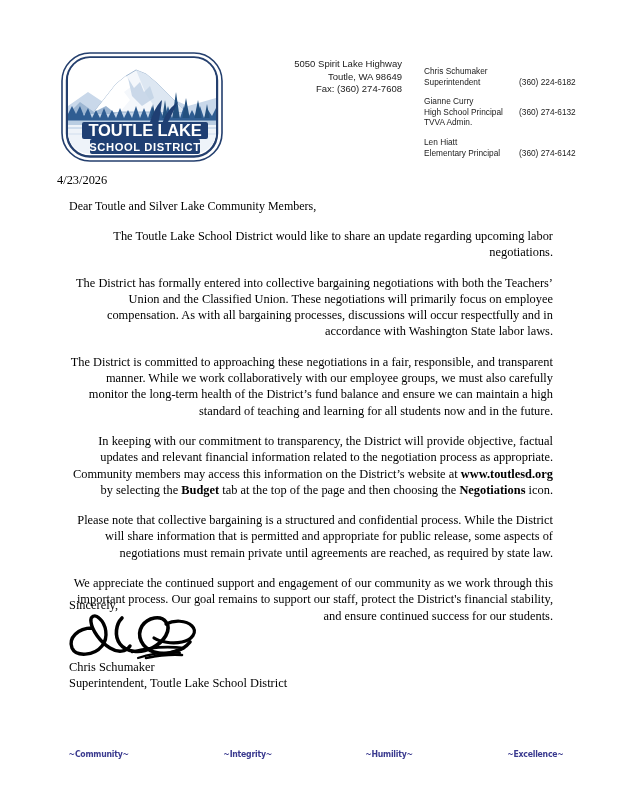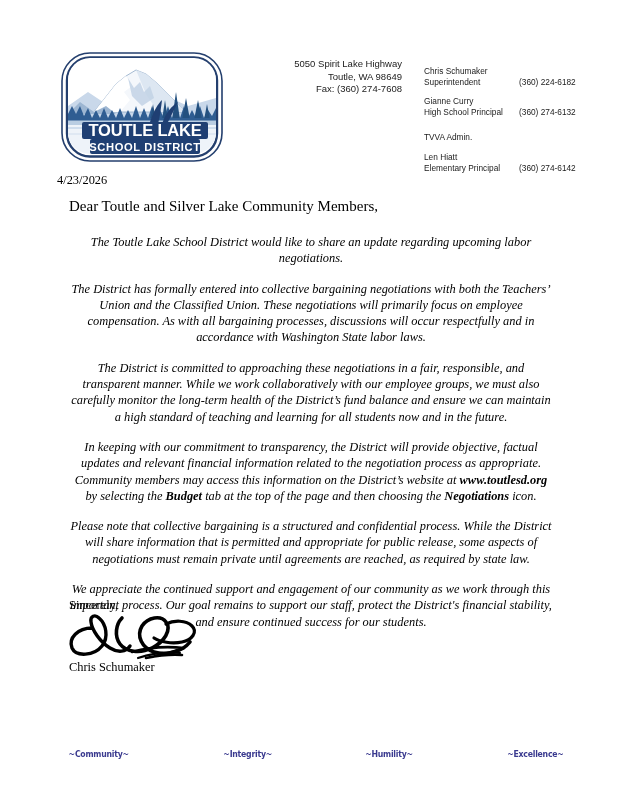--- a/index.html
+++ b/index.html
@@ -48,45 +48,44 @@
     font-family: "Liberation Sans", "DejaVu Sans", sans-serif;
     font-size: 8.3px;
     line-height: 10.6px;
     color: #1b1b1b;
   }
   .contact-group { margin-bottom: 9px; }
   .contact-name { display:block; }
   .contact-row { display:flex; }
   .contact-role { display:block; min-width: 95px; }
   .contact-phone { display:block; white-space: nowrap; }
-  .contact-role2 { display:block;margin-top:15px; }
+  .contact-role2 { display:block; }
 
   
   .date {
     position: absolute;
     left: 57px; top: 173px;
     font-size: 12.4px;
   }
 
   .body-area {
     position: absolute;
     left: 69px; top: 198px;
     width: 488px;
   }
   .salutation {
-    font-size: 15px;
+    font-size: 12px;
     line-height: 16px;
-    margin-bottom: 20px;
+    margin-bottom: 14px;
   }
   p.para {
     margin: 0 4px 14px 0;
     font-size: 12.4px;
     line-height: 16.3px;
-    text-align: center;
-    font-style: italic;
+    text-align: right;
   }
   p.para b { font-weight: bold; }
 
   .closing {
     position: absolute;
     left: 69px; top: 598px;
     font-size: 12.4px;
     text-align: right;
   }
 
@@ -259,20 +258,21 @@
                  C99 7 86 9 80 18 C74 28 80 40 92 44 C104 48 120 44 128 34" stroke-width="3.6"></path>
         <path d="M104 16 C112 12 124 12 130 18 C136 24 130 32 120 34 C110 36 98 34 92 30" stroke-width="3.2"></path>
         <path d="M70 44 C84 40 104 38 122 40 C110 44 96 48 84 50 C94 48 108 46 120 47" stroke-width="2.6"></path>
         <path d="M76 50 C88 46 104 44 118 45" stroke-width="2.2"></path>
       </g>
     </svg>
   </div>
 
   <div class="signoff">
     <span>Chris Schumaker</span>
+    <span>Superintendent, Toutle Lake School District</span>
   </div>
 
   <div class="footer">
     <span class="footer-item f1">~Community~</span>
     <span class="footer-item f2">~Integrity~</span>
     <span class="footer-item f3">~Humility~</span>
     <span class="footer-item f4">~Excellence~</span>
   </div>
 
 </div>

